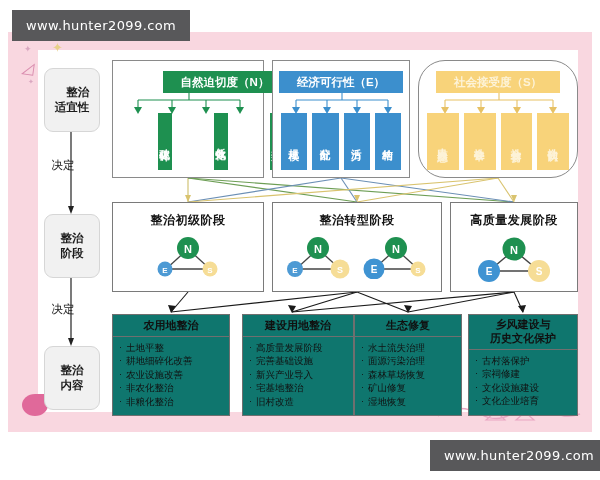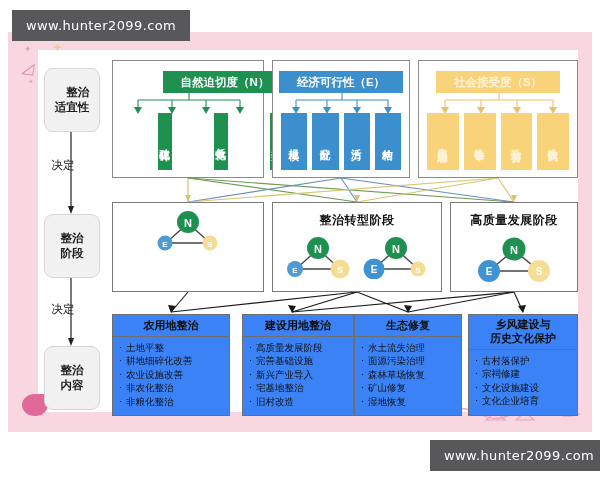--- a/index.html
+++ b/index.html
@@ -59,21 +59,21 @@
   .dec1{top:108px;}
   .dec2{top:252px;}
 
   
   .dim{
     position:absolute;top:10px;height:118px;
     border:1px solid #8a8a8a;background:#ffffff;box-sizing:border-box;z-index:13;
   }
   .dimN{left:74px;width:152px;}
   .dimE{left:234px;width:138px;}
-  .dimS{left:380px;width:160px;}
+  .dimS{left:380px;width:160px;border-radius:27px;}
   .dim-head{
     position:absolute;left:50%;transform:translateX(-50%);top:10px;
     height:22px;min-width:104px;padding:0 10px;
     display:flex;align-items:center;justify-content:center;
     color:#ffffff;font-weight:bold;font-size:11.5px;white-space:nowrap;
   }
   .dim-cols{
     position:absolute;left:8px;right:8px;top:52px;bottom:7px;
     display:flex;justify-content:space-between;gap:5px;
   }
@@ -98,21 +98,21 @@
   .stg3{left:412px;width:128px;}
   .stg-title{
     text-align:center;font-weight:bold;font-size:12px;color:#141414;
     margin-top:9px;letter-spacing:.5px;
   }
   .tri-wrap{display:flex;justify-content:center;align-items:center;gap:4px;margin-top:4px;}
 
   
   .cnt{
     position:absolute;top:264px;height:102px;
-    border:1px solid #6f6f6f;background:#3b82f6;box-sizing:border-box;z-index:13;
+    border:1px solid #6f6f6f;background:#0f766e;box-sizing:border-box;z-index:13;
   }
   .c1{left:74px;width:118px;}
   .c2{left:204px;width:112px;}
   .c3{left:316px;width:108px;}
   .c4{left:430px;width:110px;}
   .cnt-title{
     text-align:center;font-weight:bold;font-size:11px;color:#101010;
     padding:4px 2px 3px;border-bottom:1px solid #6f6f6f;line-height:1.25;
   }
   .cnt-title.two{padding-top:3px;}
@@ -281,20 +281,21 @@
     </svg>
     <div class="dim-cols">
       <div class="dim-col sGold" style="color:#fdf3d8;">人民意愿</div>
       <div class="dim-col sGold" style="color:#fdf3d8;">社会公平</div>
       <div class="dim-col sGold" style="color:#fdf3d8;">社会参与</div>
       <div class="dim-col sGold" style="color:#fdf3d8;">社会认同</div>
     </div>
   </div>
 
   <div class="stg stg1">
+    <div class="stg-title">整治初级阶段</div>
     <div class="tri-wrap">
       <svg width="74" height="46" viewBox="0 0 74 46">
         <line x1="37" y1="16" x2="15" y2="36" stroke="#444" stroke-width="1.3"></line>
         <line x1="37" y1="16" x2="59" y2="36" stroke="#444" stroke-width="1.3"></line>
         <line x1="15" y1="36" x2="59" y2="36" stroke="#444" stroke-width="1.3"></line>
         <circle cx="37" cy="15" r="11" fill="#1e9050"></circle>
         <text x="37" y="19.5" font-size="11" font-weight="bold" fill="#fff" text-anchor="middle" font-family="Liberation Sans, sans-serif">N</text>
         <circle cx="14" cy="36" r="7.5" fill="#4d9ad4"></circle>
         <text x="14" y="39.5" font-size="8" font-weight="bold" fill="#fff" text-anchor="middle" font-family="Liberation Sans, sans-serif">E</text>
         <circle cx="59" cy="36" r="7.5" fill="#f6dd96"></circle>

